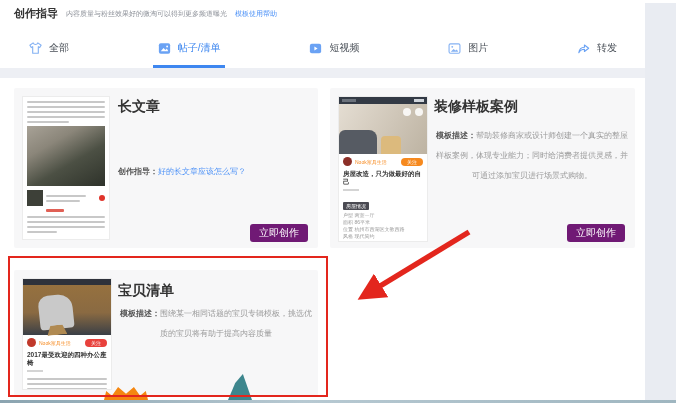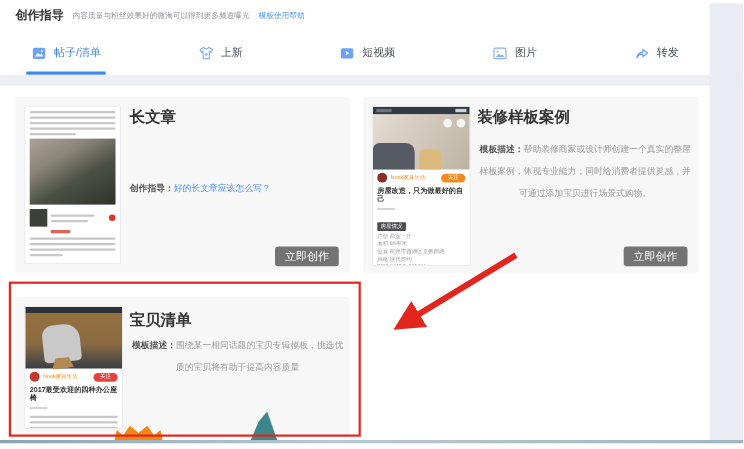--- a/index.html
+++ b/index.html
@@ -32,21 +32,21 @@
   .card{position:absolute;background:#f7f7f8;border-radius:2px;}
   #card1{left:14px;top:88px;width:304px;height:160px;}
   #card2{left:330px;top:88px;width:305px;height:160px;}
   #card3{left:14px;top:270px;width:304px;height:126px;}
 
   .card-title{position:absolute;left:104px;top:10px;font-size:14px;font-weight:bold;color:#333;}
   .desc{position:absolute;left:104px;width:196px;font-size:8px;line-height:20px;color:#9b9b9b;text-align:center;}
   .desc .lbl,.linkrow .lbl{font-weight:bold;color:#555;}
   .linkrow{position:absolute;left:104px;font-size:8px;color:#555;text-align:center;}
   .linkrow a{color:#4a90f7;text-decoration:none;cursor:pointer;}
-  .create-btn{position:absolute;right:10px;bottom:6px;width:58px;height:18px;background:#737373;
+  .create-btn{position:absolute;right:10px;bottom:6px;width:58px;height:18px;background:#701a75;
               color:#fff;font-size:10px;border:none;border-radius:3px;cursor:pointer;
               display:flex;align-items:center;justify-content:center;font-family:inherit;}
 
   
   .thumb{position:absolute;left:8px;top:8px;background:#fff;border:1px solid #ececec;
          box-sizing:border-box;overflow:hidden;}
   #thumb1{width:88px;height:144px;padding:4px;}
   #thumb2{width:90px;height:146px;}
   #thumb3{width:90px;height:112px;}
   .ln{background:#c8c8c8;height:2px;border-radius:1px;margin-bottom:3px;}
@@ -98,38 +98,37 @@
 
 <div id="screen">
 
   <div id="header">
     <span class="hd-title">创作指导</span>
     <span class="hd-sub">内容质量与粉丝效果好的微淘可以得到更多频道曝光</span>
     <span class="hd-help">模板使用帮助</span>
   </div>
 
   <div id="tabbar">
+    <div class="tab">
+      <span>
+          <svg viewBox="0 0 16 16">
+            <path d="M5.5 2 L2 4.5 L3.5 7 L5 6 V13 H11 V6 L12.5 7 L14 4.5 L10.5 2 C10 3.2 9 3.7 8 3.7 C7 3.7 6 3.2 5.5 2 Z" fill="none" stroke="#85b2f3" stroke-width="1.2" stroke-linejoin="round"></path>
+          </svg>
+        </span>
+      <span class="tlabel">全部</span>
+    </div>
     <div class="tab active">
       <span>
           <svg viewBox="0 0 16 16">
             <rect x="2" y="2.5" width="12" height="11" rx="2" fill="#6aa2f4"></rect>
             <path d="M4 11 L7 7.5 L9 9.5 L10.5 8 L12 11 Z" fill="#fff"></path>
             <circle cx="10.8" cy="5.8" r="1" fill="#fff"></circle>
           </svg>
         </span>
       <span class="tlabel">帖子/清单</span>
-    </div>
-    <div class="tab">
-      <span>
-          <svg viewBox="0 0 16 16">
-            <path d="M5.5 2 L2 4.5 L3.5 7 L5 6 V13 H11 V6 L12.5 7 L14 4.5 L10.5 2 C10 3.2 9 3.7 8 3.7 C7 3.7 6 3.2 5.5 2 Z" fill="none" stroke="#85b2f3" stroke-width="1.2" stroke-linejoin="round"></path>
-            <path d="M8 7.5 v3 M6.5 9 h3" stroke="#85b2f3" stroke-width="1"></path>
-          </svg>
-        </span>
-      <span class="tlabel">上新</span>
     </div>
     <div class="tab">
       <span>
           <svg viewBox="0 0 16 16">
             <rect x="2" y="3" width="12" height="10" rx="2" fill="#6aa2f4"></rect>
             <path d="M6.8 5.8 L10.2 8 L6.8 10.2 Z" fill="#fff"></path>
           </svg>
         </span>
       <span class="tlabel">短视频</span>
     </div>

